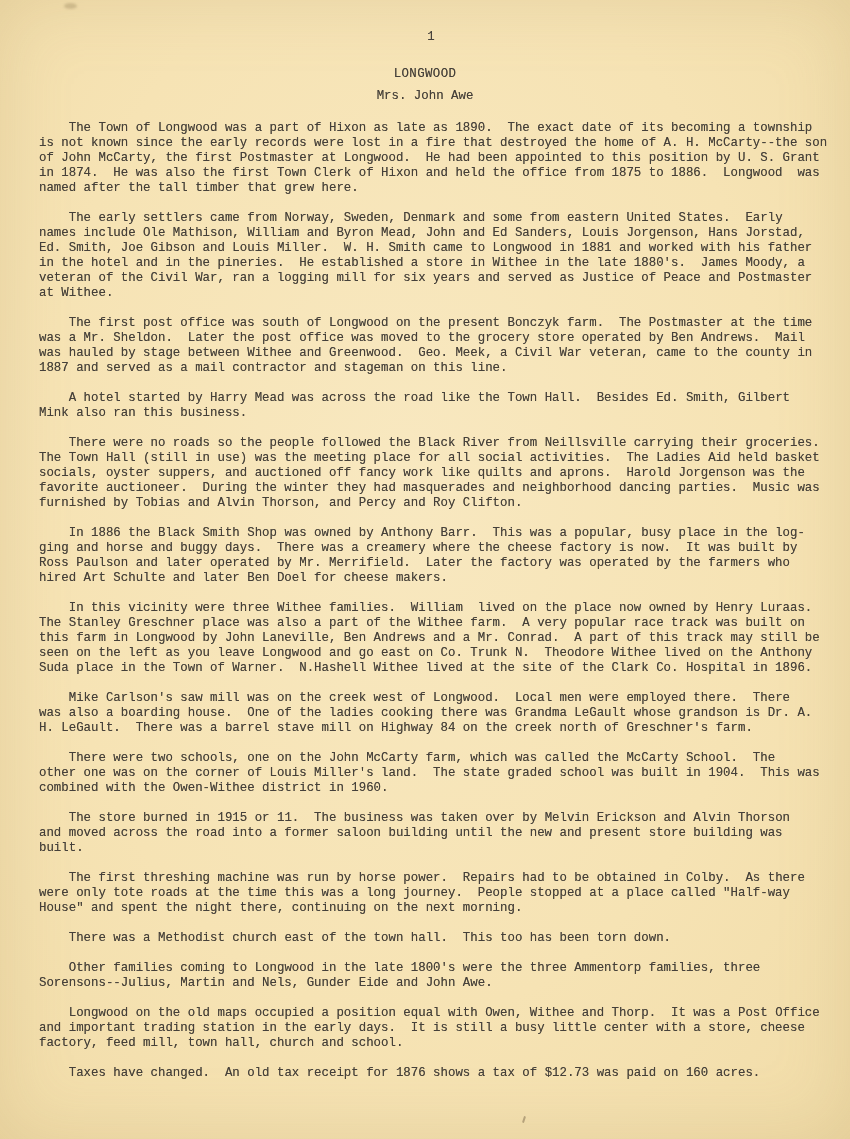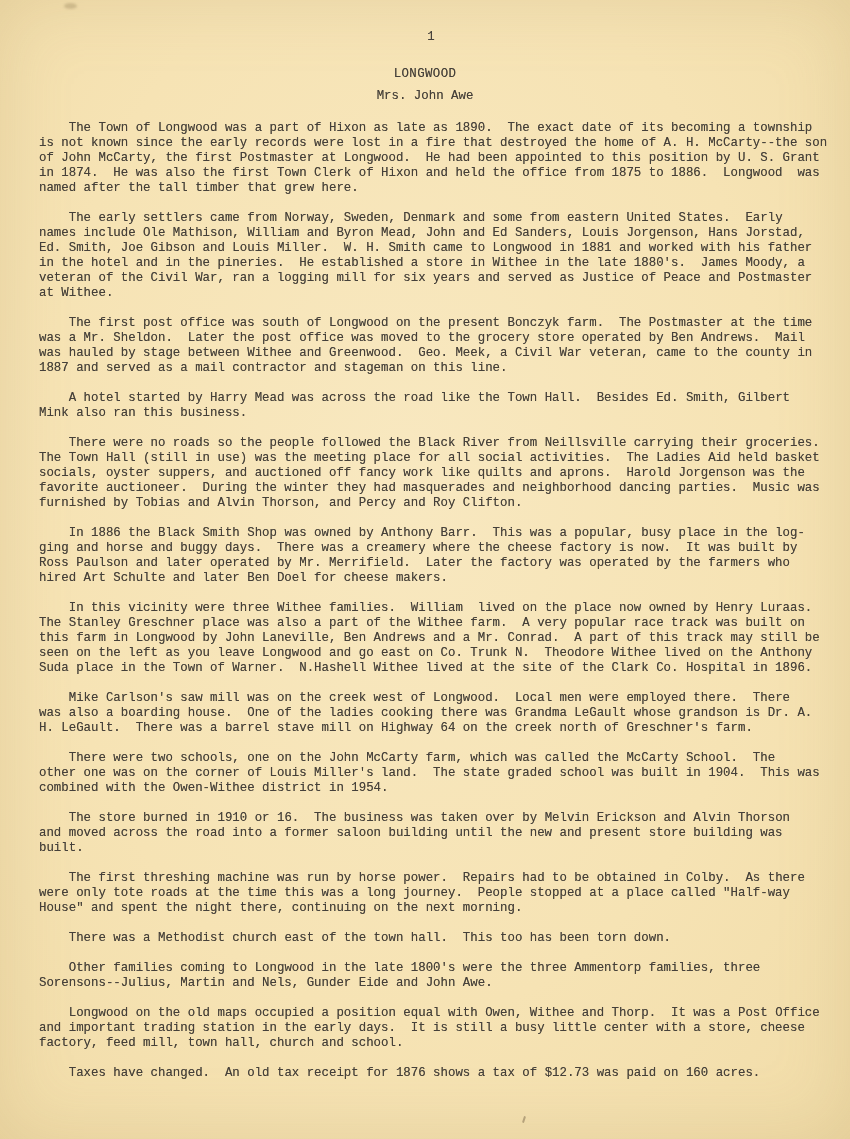--- a/index.html
+++ b/index.html
@@ -120,25 +120,25 @@
 ging and horse and buggy days.  There was a creamery where the cheese factory is now.  It was built by
 Ross Paulson and later operated by Mr. Merrifield.  Later the factory was operated by the farmers who
 hired Art Schulte and later Ben Doel for cheese makers.</p>
     <p>    In this vicinity were three Withee families.  William  lived on the place now owned by Henry Luraas.
 The Stanley Greschner place was also a part of the Withee farm.  A very popular race track was built on
 this farm in Longwood by John Laneville, Ben Andrews and a Mr. Conrad.  A part of this track may still be
 seen on the left as you leave Longwood and go east on Co. Trunk N.  Theodore Withee lived on the Anthony
 Suda place in the Town of Warner.  N.Hashell Withee lived at the site of the Clark Co. Hospital in 1896.</p>
     <p>    Mike Carlson's saw mill was on the creek west of Longwood.  Local men were employed there.  There
 was also a boarding house.  One of the ladies cooking there was Grandma LeGault whose grandson is Dr. A.
-H. LeGault.  There was a barrel stave mill on Highway 64 on the creek north of Greschner's farm.</p>
+H. LeGault.  There was a barrel stave mill on Highway 84 on the creek north of Greschner's farm.</p>
     <p>    There were two schools, one on the John McCarty farm, which was called the McCarty School.  The
 other one was on the corner of Louis Miller's land.  The state graded school was built in 1904.  This was
-combined with the Owen-Withee district in 1954.</p>
-    <p>    The store burned in 1910 or 16.  The business was taken over by Melvin Erickson and Alvin Thorson
+combined with the Owen-Withee district in 1960.</p>
+    <p>    The store burned in 1915 or 11.  The business was taken over by Melvin Erickson and Alvin Thorson
 and moved across the road into a former saloon building until the new and present store building was built.</p>
     <p>    The first threshing machine was run by horse power.  Repairs had to be obtained in Colby.  As there
 were only tote roads at the time this was a long journey.  People stopped at a place called "Half-way
 House" and spent the night there, continuing on the next morning.</p>
     <p>    There was a Methodist church east of the town hall.  This too has been torn down.</p>
     <p>    Other families coming to Longwood in the late 1800's were the three Ammentorp families, three
 Sorensons--Julius, Martin and Nels, Gunder Eide and John Awe.</p>
     <p>    Longwood on the old maps occupied a position equal with Owen, Withee and Thorp.  It was a Post Office
 and important trading station in the early days.  It is still a busy little center with a store, cheese
 factory, feed mill, town hall, church and school.</p>

